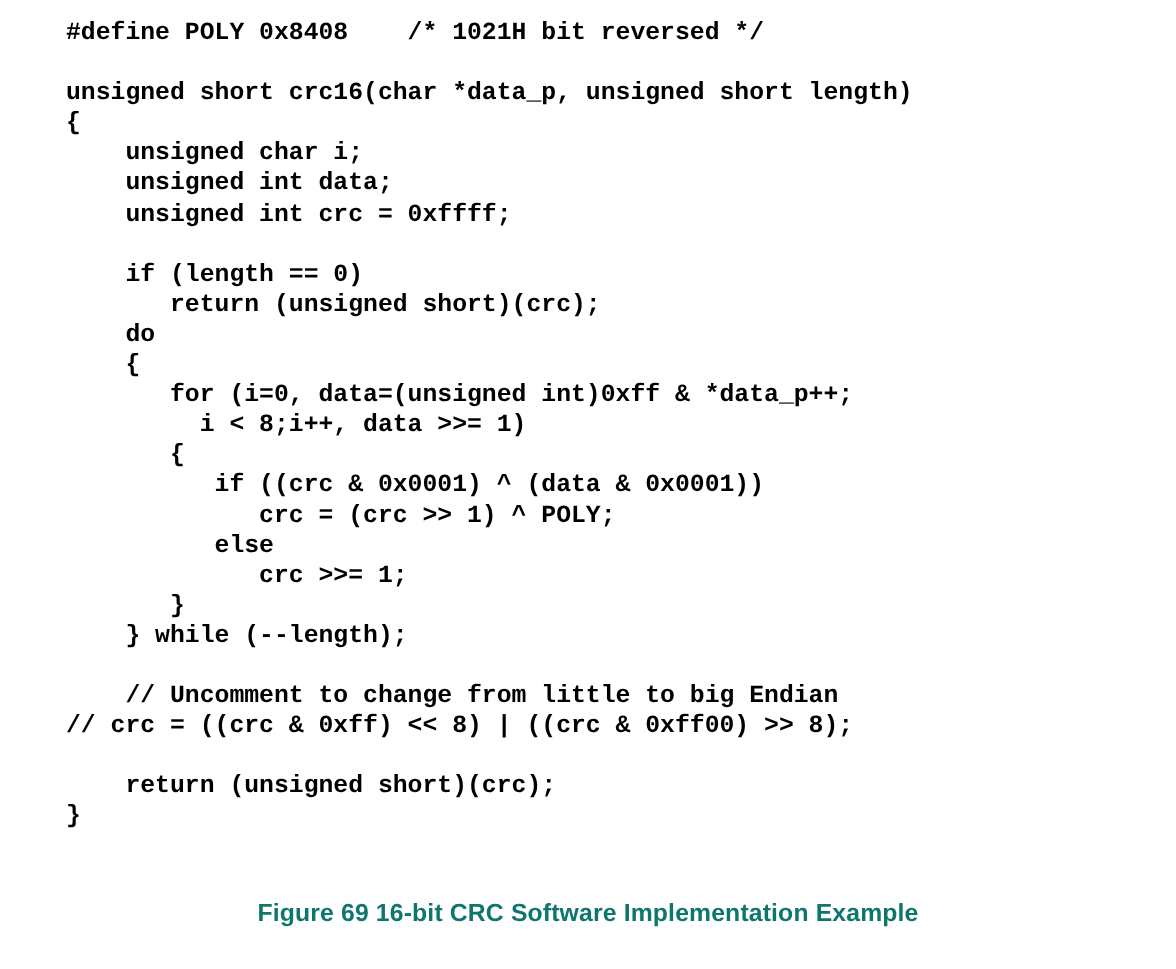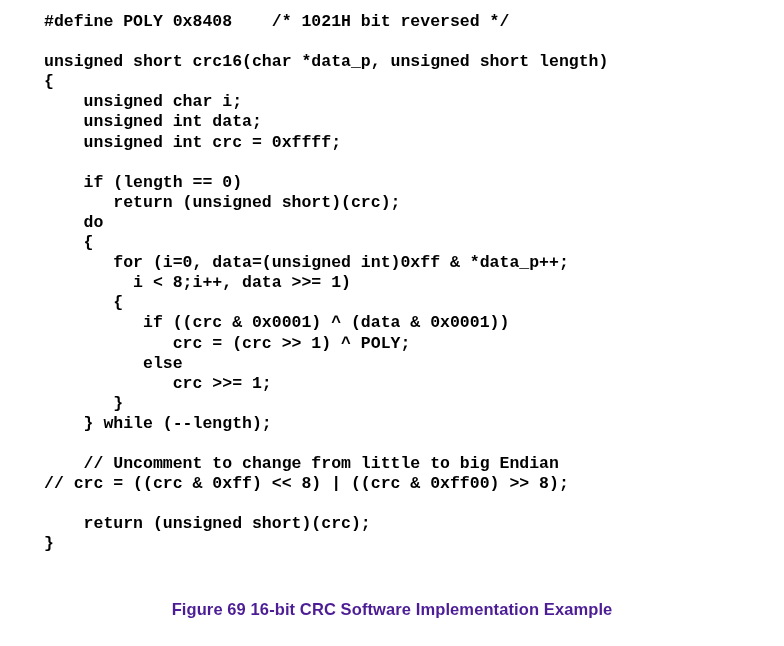--- a/index.html
+++ b/index.html
@@ -49,21 +49,21 @@
   }
   #figure-caption {
     position: absolute;
     left: 0;
     top: 600px;
     width: 784px;
     text-align: center;
     font-family: "Liberation Sans", sans-serif;
     font-size: 16.5px;
     font-weight: bold;
-    color: #4c1d95;
+    color: #0f766e;
     letter-spacing: 0.1px;
   }
 </style>
 </head>
 <body>
 
 <div id="page">
 
   <pre id="code-listing"><span class="code-line">#define POLY 0x8408    /* 1021H bit reversed */</span><span class="code-line blank">&nbsp;</span><span class="code-line">unsigned short crc16(char *data_p, unsigned short length)</span><span class="code-line">{</span><span class="code-line">    unsigned char i;</span><span class="code-line">    unsigned int data;</span><span class="code-line">    unsigned int crc = 0xffff;</span><span class="code-line blank">&nbsp;</span><span class="code-line">    if (length == 0)</span><span class="code-line">       return (unsigned short)(crc);</span><span class="code-line">    do</span><span class="code-line">    {</span><span class="code-line">       for (i=0, data=(unsigned int)0xff &amp; *data_p++;</span><span class="code-line">         i &lt; 8;i++, data &gt;&gt;= 1)</span><span class="code-line">       {</span><span class="code-line">          if ((crc &amp; 0x0001) ^ (data &amp; 0x0001))</span><span class="code-line">             crc = (crc &gt;&gt; 1) ^ POLY;</span><span class="code-line">          else</span><span class="code-line">             crc &gt;&gt;= 1;</span><span class="code-line">       }</span><span class="code-line">    } while (--length);</span><span class="code-line blank">&nbsp;</span><span class="code-line">    // Uncomment to change from little to big Endian</span><span class="code-line">// crc = ((crc &amp; 0xff) &lt;&lt; 8) | ((crc &amp; 0xff00) &gt;&gt; 8);</span><span class="code-line blank">&nbsp;</span><span class="code-line">    return (unsigned short)(crc);</span><span class="code-line">}</span></pre>
 

